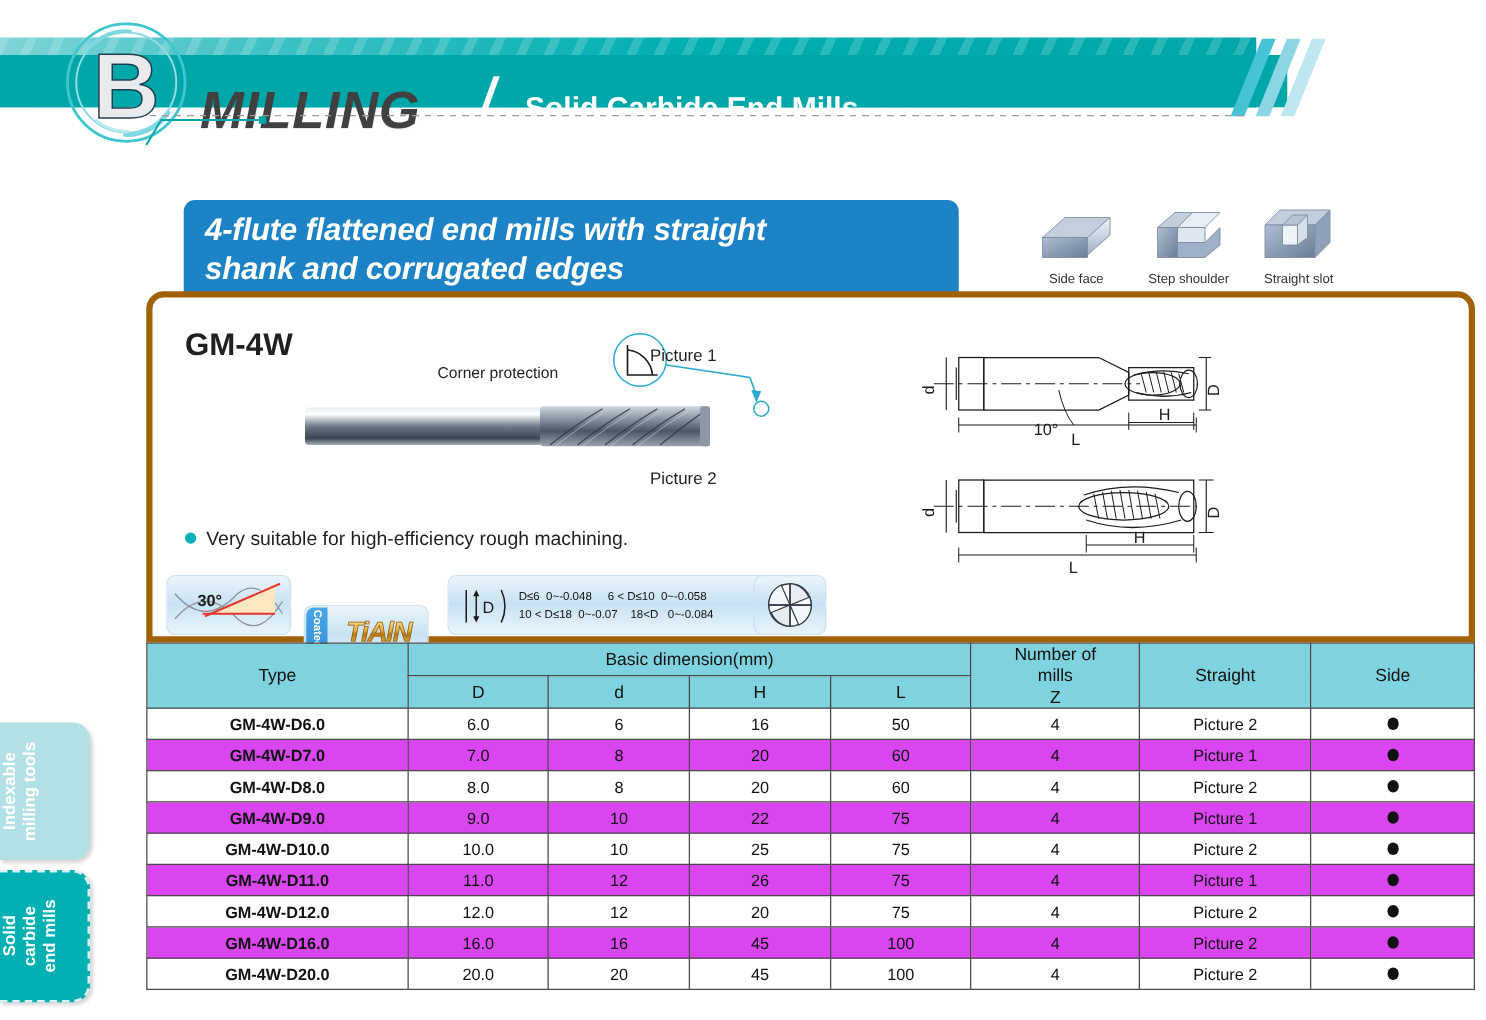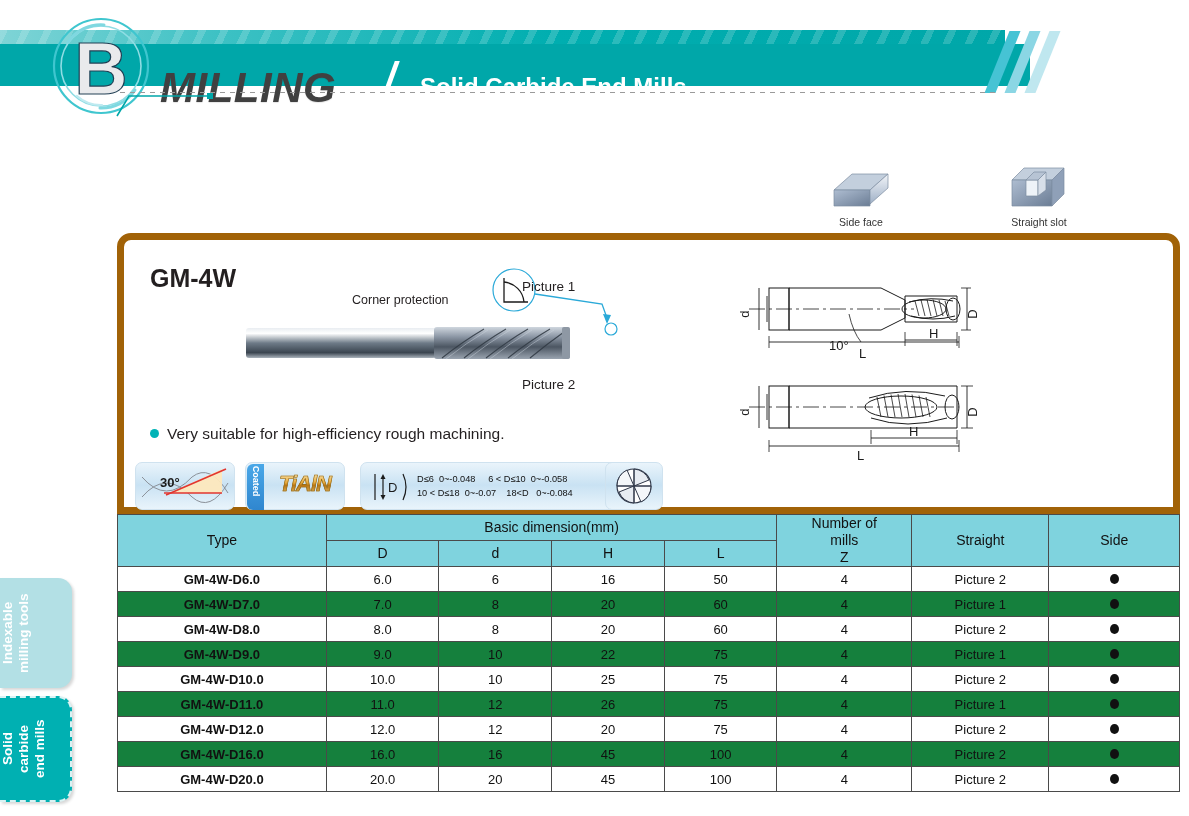--- a/index.html
+++ b/index.html
@@ -81,21 +81,21 @@
 
   
   .ops { position: absolute; left: 818px; top: 162px; width: 268px; height: 72px; }
   .op { position: absolute; width: 86px; text-align: center; }
   .op .cap { font-size: 10.5px; color: #333; margin-top: 2px; display:block; }
   .op.o1 { left: 0; }   .op.o2 { left: 90px; } .op.o3 { left: 178px; }
 
   
   .card {
     position: absolute; left: 117px; top: 233px; width: 1063px; height: 281px;
-    border: 7px solid #a16207; border-radius: 14px 14px 0 0;
+    border: 5px solid #a16207; border-radius: 14px 14px 0 0;
     background: #fff;
   }
   .part-no { position: absolute; left: 26px; top: 24px; font-size: 25px; font-weight: bold; color: #231f20; }
 
   .corner-label { position: absolute; left: 228px; top: 53px; font-size: 12.5px; color: #231f20; }
   .corner-callout { position: absolute; left: 350px; top: 28px; width: 220px; height: 80px; }
 
   .photo { position: absolute; left: 120px; top: 78px; width: 330px; height: 48px; }
 
   .bullet-row { position: absolute; left: 26px; top: 185px; font-size: 15.5px; color: #231f20; }
@@ -105,21 +105,21 @@
   }
 
   
   .badges { position: absolute; left: 11px; top: 222px; height: 52px; }
   .badge {
     position: absolute; top: 0; height: 48px; border-radius: 7px;
     background: linear-gradient(180deg,#eaf4fb 0%, #c9e2f3 48%, #e9f4fb 100%);
     border: 1px solid #cfe2ef;
   }
   .b-helix { left: 0;   width: 100px; }
-  .b-coat  { left: 110px; width: 100px; }
+  .b-coat  { left: 110px; width: 100px; margin-top: 24px; }
   .b-tol   { left: 225px; width: 280px; }
   .b-flute { left: 465px; width: 58px;  left: 470px; }
 
   .coated-strip {
     position: absolute; left: 1px; top: 1px; width: 17px; height: 46px;
     background: linear-gradient(180deg,#4aa8e8,#2f86cf);
     border-radius: 6px 0 0 6px;
   }
   .coated-txt {
     position: absolute; left: -11px; top: 12px; width: 40px;
@@ -160,21 +160,21 @@
   }
   .th-type  { width: 152px; margin-left: 20px; }
   .th-d     { width: 82px; }
   .th-dd    { width: 82px; }
   .th-h     { width: 82px; }
   .th-l     { width: 82px; }
   .th-z     { width: 98px; }
   .th-geo   { width: 100px; }
   .th-stock { width: 95px; }
   table.spec tbody td { height: 25px; background: #fff; }
-  table.spec tbody tr.alt td { background: #15803d; }
+  table.spec tbody tr.alt td { background: #d946ef; }
   td.type-cell { font-weight: bold; font-size: 13px; }
   .stock-dot {
     display:inline-block; width: 9px; height: 10px;
     background: #111; border-radius: 50%;
   }
 
   
   .side-tabs { position: absolute; left: 0; top: 578px; width: 76px; }
   .side-tab {
     position: absolute; left: 0; width: 72px;
@@ -227,20 +227,24 @@
     <div class="subtitle">Solid Carbide End Mills</div>
   </div>
 
   <div class="dash-rule"></div>
 
   <svg class="series-line" viewBox="0 0 100 26">
     <path d="M 2 24 L 14 4 L 92 4" fill="none" stroke="#00a7a9" stroke-width="1.6"></path>
     <rect x="92" y="1" width="6" height="6" fill="#00a7a9"></rect>
   </svg>
 
+  <div class="blue-banner">
+    <div class="line">4-flute flattened end mills with straight</div>
+    <div class="line">shank and corrugated edges</div>
+  </div>
 
   <div class="ops">
     <div class="op o1">
       <svg width="62" height="48" viewBox="0 0 62 48">
         <defs>
             <linearGradient id="g1" x1="0" y1="0" x2="0" y2="1">
           <stop offset="0" stop-color="#9fb0c6"></stop>
               <stop offset="1" stop-color="#5e7governed"></stop>
             </linearGradient>
           <linearGradient id="gA" x1="0" y1="0" x2="1" y2="1">
@@ -250,20 +254,30 @@
           <linearGradient id="gB" x1="0" y1="0" x2="0" y2="1">
             <stop offset="0" stop-color="#f2f5f9"></stop>
               <stop offset="1" stop-color="#9fb0c6"></stop>
             </linearGradient>
         </defs>
         <polygon points="4,28 22,12 58,12 40,28" fill="#c3cfdd" stroke="#7d8da1" stroke-width=".7"></polygon>
         <polygon points="4,28 40,28 40,44 4,44" fill="url(#gA)" stroke="#7d8da1" stroke-width=".7"></polygon>
         <polygon points="40,28 58,12 58,26 40,42" fill="url(#gB)" stroke="#7d8da1" stroke-width=".7"></polygon>
       </svg>
       <span class="cap">Side face</span>
+    </div>
+    <div class="op o2">
+      <svg width="62" height="48" viewBox="0 0 62 48">
+        <polygon points="6,20 20,8 34,8 22,20" fill="#c3cfdd" stroke="#7d8da1" stroke-width=".7"></polygon>
+        <polygon points="22,20 34,8 56,8 44,20" fill="#e8eef5" stroke="#7d8da1" stroke-width=".7"></polygon>
+        <polygon points="22,20 44,20 44,32 22,32" fill="#dfe7f0" stroke="#7d8da1" stroke-width=".7"></polygon>
+        <polygon points="6,20 22,20 22,44 6,44" fill="url(#gA)" stroke="#7d8da1" stroke-width=".7"></polygon>
+        <polygon points="22,32 44,32 56,20 56,34 44,44 22,44" fill="#9fb0c6" stroke="#7d8da1" stroke-width=".7"></polygon>
+      </svg>
+      <span class="cap">Step shoulder</span>
     </div>
     <div class="op o3">
       <svg width="62" height="48" viewBox="0 0 62 48">
         <polygon points="4,18 16,6 56,6 44,18" fill="#c3cfdd" stroke="#7d8da1" stroke-width=".7"></polygon>
         <polygon points="4,18 44,18 44,44 4,44" fill="url(#gA)" stroke="#7d8da1" stroke-width=".7"></polygon>
         <polygon points="44,18 56,6 56,32 44,44" fill="#8fa0b8" stroke="#7d8da1" stroke-width=".7"></polygon>
         <polygon points="18,18 30,18 30,34 18,34" fill="#eef3f8" stroke="#7d8da1" stroke-width=".7"></polygon>
         <polygon points="18,18 26,10 38,10 30,18" fill="#b7c4d4" stroke="#7d8da1" stroke-width=".7"></polygon>
         <polygon points="30,18 38,10 38,28 30,34" fill="#d7dfe9" stroke="#7d8da1" stroke-width=".7"></polygon>
       </svg>

